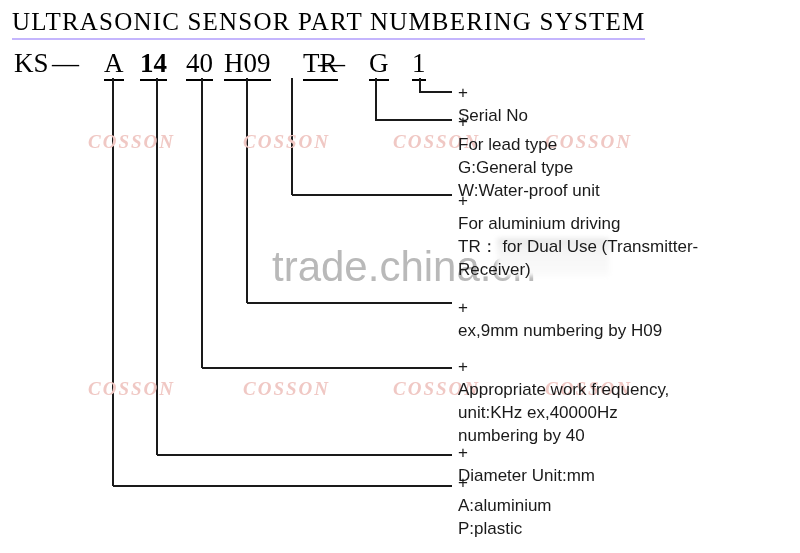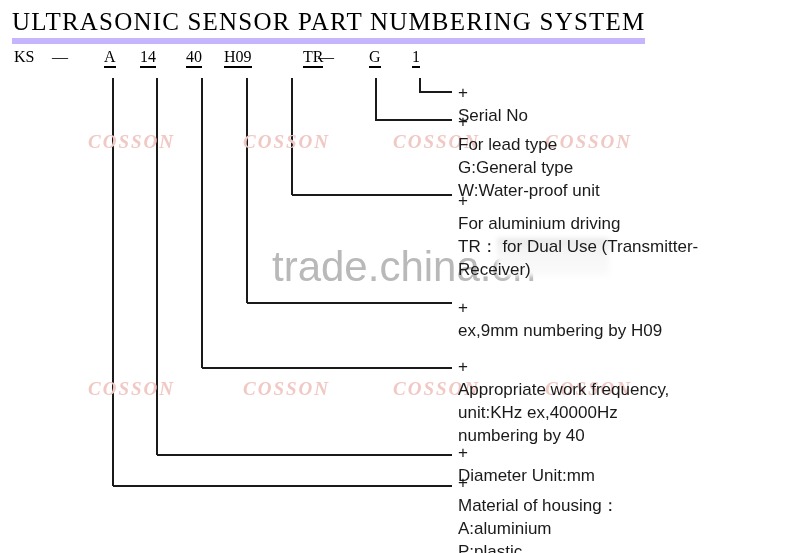--- a/index.html
+++ b/index.html
@@ -19,33 +19,33 @@
   
   #title {
     position: absolute;
     left: 12px;
     top: 8px;
     font-family: "Liberation Serif", serif;
     font-size: 25px;
     letter-spacing: 1.2px;
     color: #000;
     white-space: nowrap;
-    border-bottom: 6px solid #c4b5fd;
+    border-bottom: 2px solid #c4b5fd;
     padding-bottom: 2px;
   }
 
   
   #partcode {
     position: absolute;
     left: 0;
     top: 48px;
     width: 470px;
     height: 30px;
     font-family: "Liberation Serif", serif;
-    font-size: 16px;
+    font-size: 27px;
     color: #000;
   }
   .code-seg {
     position: absolute;
     top: 0;
     white-space: nowrap;
     text-align: center;
   }
   .code-seg.ul {
     border-bottom: 2px solid #000;
@@ -116,21 +116,21 @@
 <body>
 
 <div id="page">
 
   <div id="title">ULTRASONIC  SENSOR  PART  NUMBERING SYSTEM</div>
 
   <div id="partcode">
       <div class="code-seg" style="left: 14px;">KS</div>
       <div class="code-seg" style="left: 52px;">—</div>
       <div class="code-seg ul" style="left: 104px;">A</div>
-      <div class="code-seg ul" style="left: 140px;">14</div>
+      <div class="code-seg ul" style="left: 140px; font-weight: bold;">14</div>
       <div class="code-seg ul" style="left: 186px; text-align: center;">40</div>
       <div class="code-seg ul" style="left: 224px;">H09</div>
       <div class="code-seg ul" style="left: 292px; margin-left: 11px;">TR</div>
       <div class="code-seg" style="left: 318px;">—</div>
       <div class="code-seg ul" style="left: 369px;">G</div>
       <div class="code-seg ul" style="left: 412px;">1</div>
     </div>
 
   <svg id="lines" viewBox="0 0 800 553" xmlns="http://www.w3.org/2000/svg">
     <g stroke="#1a1a1a" stroke-width="2.2" fill="none" shape-rendering="crispEdges">
@@ -166,16 +166,16 @@
   <div id="wm-trade">trade.china.cn</div>
   <div id="wm-blur"></div>
 
   <div id="annotations">
       <div class="anno" style="left: 458px; top: 81px;"><span class="plus">+</span><span class="body"><span class="sub">Serial No</span></span></div>
       <div class="anno" style="left: 458px; top: 110px;"><span class="plus">+</span><span class="body"><span class="sub">For lead type</span><span class="sub">G:General type</span><span class="sub">W:Water-proof unit</span></span></div>
       <div class="anno" style="left: 458px; top: 189px;"><span class="plus">+</span><span class="body"><span class="sub">For aluminium driving</span><span class="sub">TR： for Dual Use (Transmitter-</span><span class="sub">Receiver)</span></span></div>
       <div class="anno" style="left: 458px; top: 296px;"><span class="plus">+</span><span class="body"><span class="sub">ex,9mm numbering by H09</span></span></div>
       <div class="anno" style="left: 458px; top: 355px;"><span class="plus">+</span><span class="body"><span class="sub">Appropriate work frequency,</span><span class="sub">unit:KHz   ex,40000Hz</span><span class="sub">numbering by 40</span></span></div>
       <div class="anno" style="left: 458px; top: 441px;"><span class="plus">+</span><span class="body"><span class="sub">Diameter Unit:mm</span></span></div>
-      <div class="anno" style="left: 458px; top: 471px;"><span class="plus">+</span><span class="body"><span class="sub">Material of housing：</span><span class="sub">A:aluminium</span><span class="sub">P:plastic</span></span></div>
+      <div class="anno" style="left: 458px; top: 471px;"><span class="plus">+</span><span class="body"><span class="sub">A:aluminium</span><span class="sub">P:plastic</span></span></div>
     </div>
 
 </div>
 
 </body></html>

